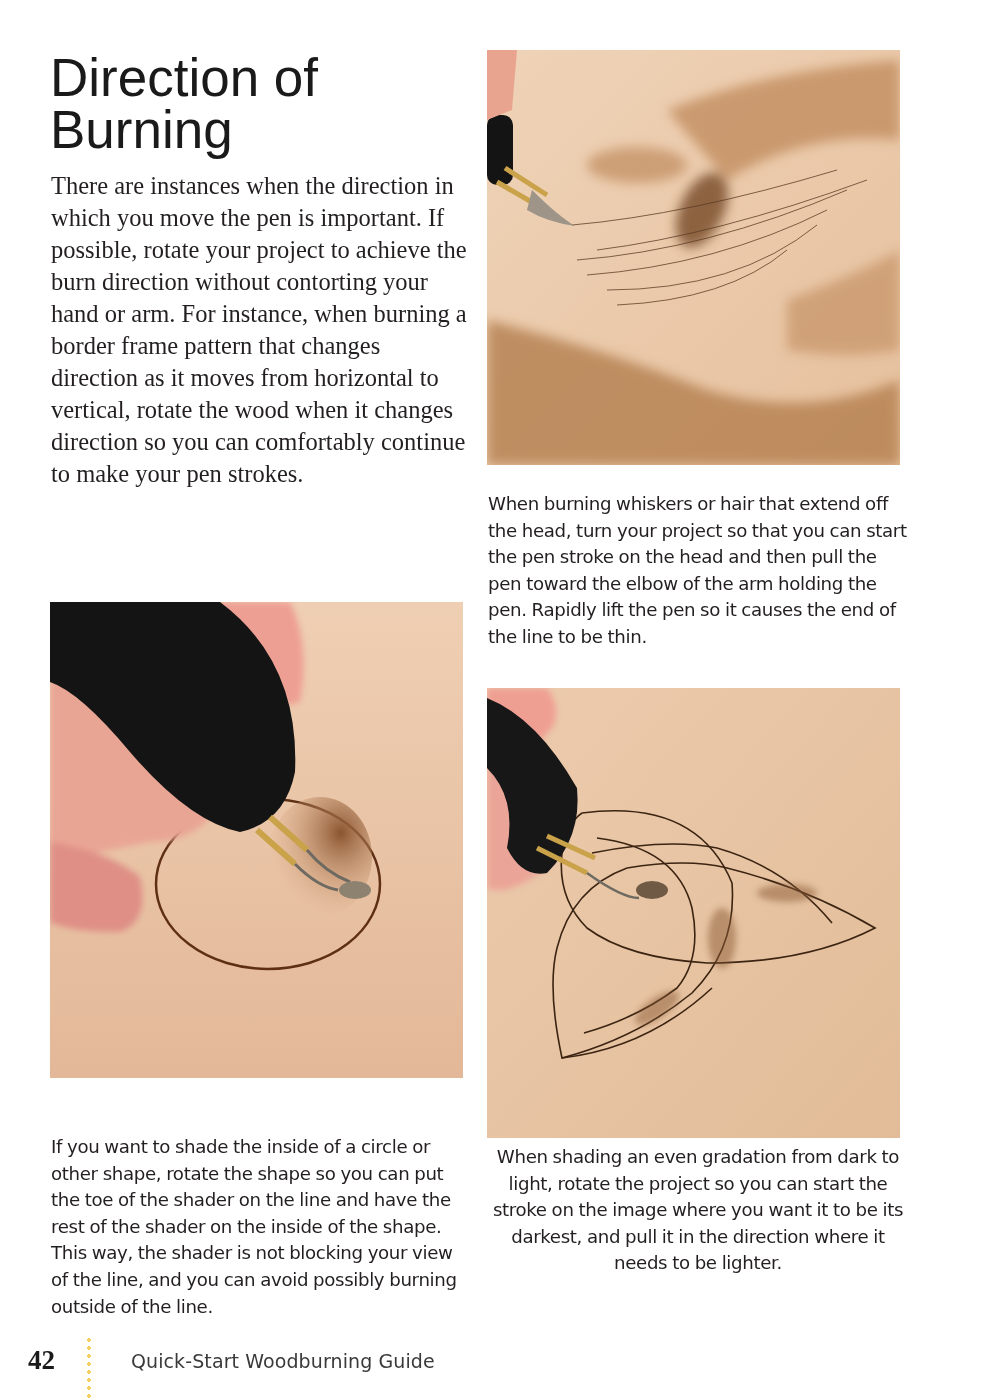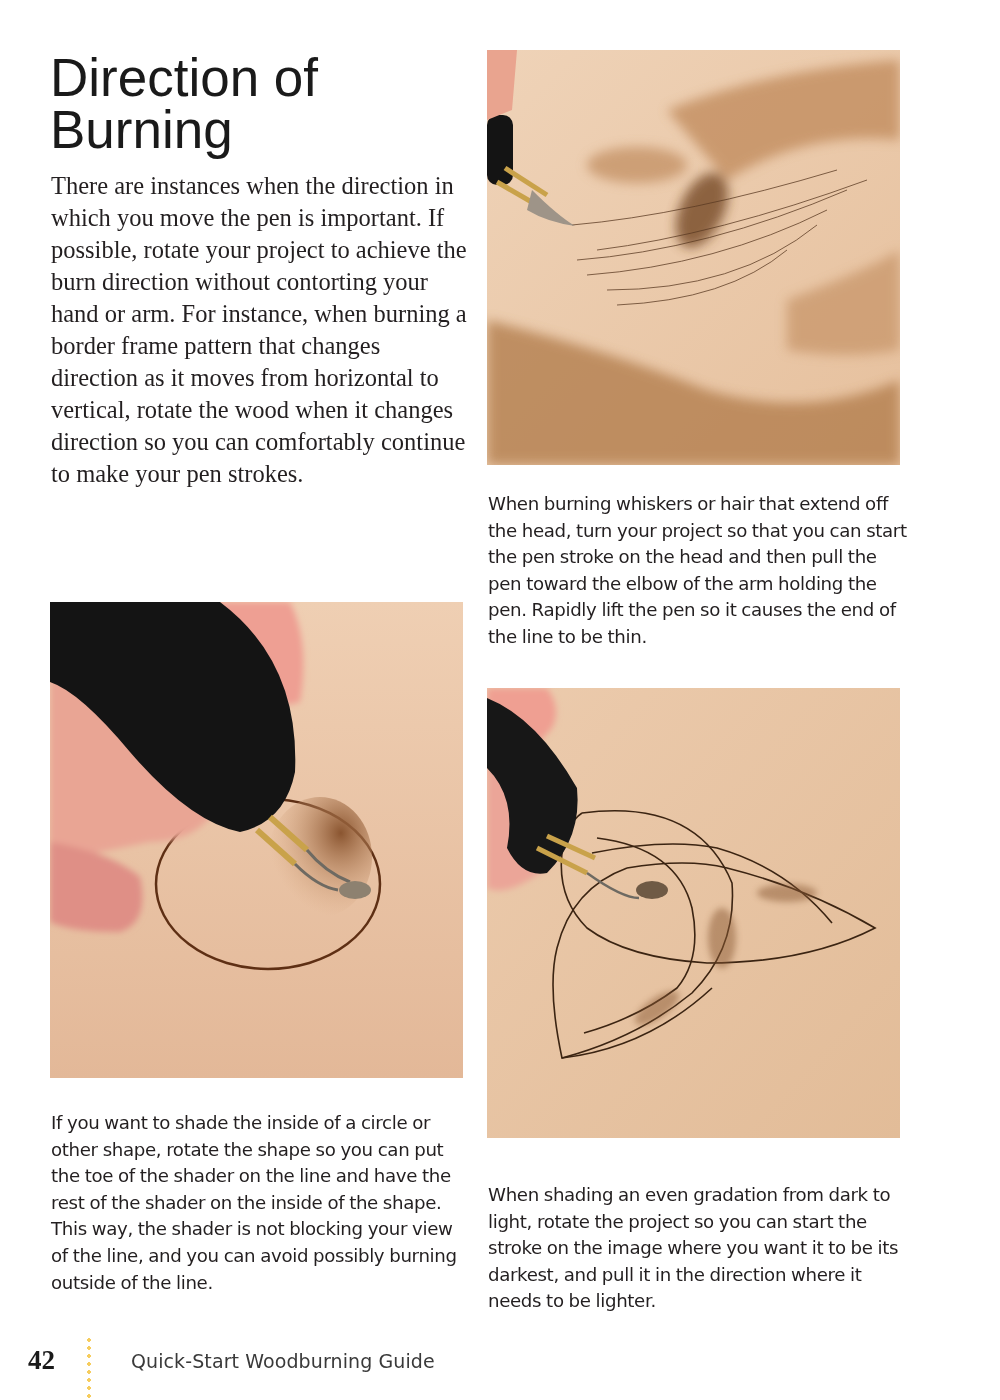--- a/index.html
+++ b/index.html
@@ -112,21 +112,21 @@
       <path d="M150 0 L240 0 Q260 40 250 100 Q220 110 200 80 Z" fill="#ee9f93"></path>
     </g>
     <path d="M0 0 L170 0 Q250 60 245 170 Q235 220 190 230 Q140 220 80 150 Q30 90 0 80 Z" fill="#141414"></path>
     <line x1="207" y1="228" x2="245" y2="262" stroke="#c9a24a" stroke-width="6"></line>
     <line x1="220" y1="215" x2="257" y2="248" stroke="#c9a24a" stroke-width="6"></line>
     <path d="M245 262 Q268 285 288 288" stroke="#6e6a62" stroke-width="3" fill="none"></path>
     <path d="M257 248 Q275 270 300 280" stroke="#6e6a62" stroke-width="3" fill="none"></path>
     <ellipse cx="305" cy="288" rx="16" ry="9" fill="#8d8170"></ellipse>
   </svg>
 </div>
-<p class="caption" style="left:51px; top:1110px; width:420px;">If you want to shade the inside of a circle or other shape, rotate the shape so you can put the toe of the shader on the line and have the rest of the shader on the inside of the shape. This way, the shader is not blocking your view of the line, and you can avoid possibly burning outside of the line.</p>
+<p class="caption" style="left:51px; top:1134px; width:420px;">If you want to shade the inside of a circle or other shape, rotate the shape so you can put the toe of the shader on the line and have the rest of the shader on the inside of the shape. This way, the shader is not blocking your view of the line, and you can avoid possibly burning outside of the line.</p>
 
 <div class="photo" style="left:487px; top:688px; width:413px; height:450px;">
   <svg viewBox="0 0 413 450" preserveAspectRatio="none">
     <defs>
       <linearGradient id="t1" x1="0" y1="0" x2="1" y2="1">
         <stop offset="0" stop-color="#eccbad"></stop>
         <stop offset="1" stop-color="#e2bc98"></stop>
       </linearGradient>
       <filter id="blur3">
           <feGaussianBlur stdDeviation="3"></feGaussianBlur>
@@ -149,17 +149,17 @@
       <path d="M0 0 L60 0 Q75 20 65 40 L30 80 L0 75 Z" fill="#ef9f92"></path>
       <path d="M0 75 Q40 70 75 100 Q85 150 60 180 Q20 210 0 200 Z" fill="#eba598"></path>
     </g>
     <path d="M0 10 Q50 30 90 100 Q95 150 60 185 Q35 190 20 160 Q30 110 0 80 Z" fill="#171717"></path>
     <line x1="50" y1="160" x2="100" y2="185" stroke="#c9a24a" stroke-width="5"></line>
     <line x1="60" y1="148" x2="108" y2="170" stroke="#c9a24a" stroke-width="5"></line>
     <path d="M100 185 Q135 210 152 210" stroke="#6e6a62" stroke-width="2.5" fill="none"></path>
     <ellipse cx="165" cy="202" rx="16" ry="9" fill="#6f5a45"></ellipse>
   </svg>
 </div>
-<p class="caption" style="left:488px; top:1182px; width:420px;">When shading an even gradation from dark to light, rotate the project so you can start the stroke on the image where you want it to be its darkest, and pull it in the direction where it needs to be lighter.</p>
+<p class="caption" style="left:488px; top:1144px; width:420px;text-align:center;">When shading an even gradation from dark to light, rotate the project so you can start the stroke on the image where you want it to be its darkest, and pull it in the direction where it needs to be lighter.</p>
 
 <div class="footer-num">42</div>
 <div class="footer-dots"></div>
 <div class="footer-title">Quick-Start Woodburning Guide</div>
 
 </body></html>

